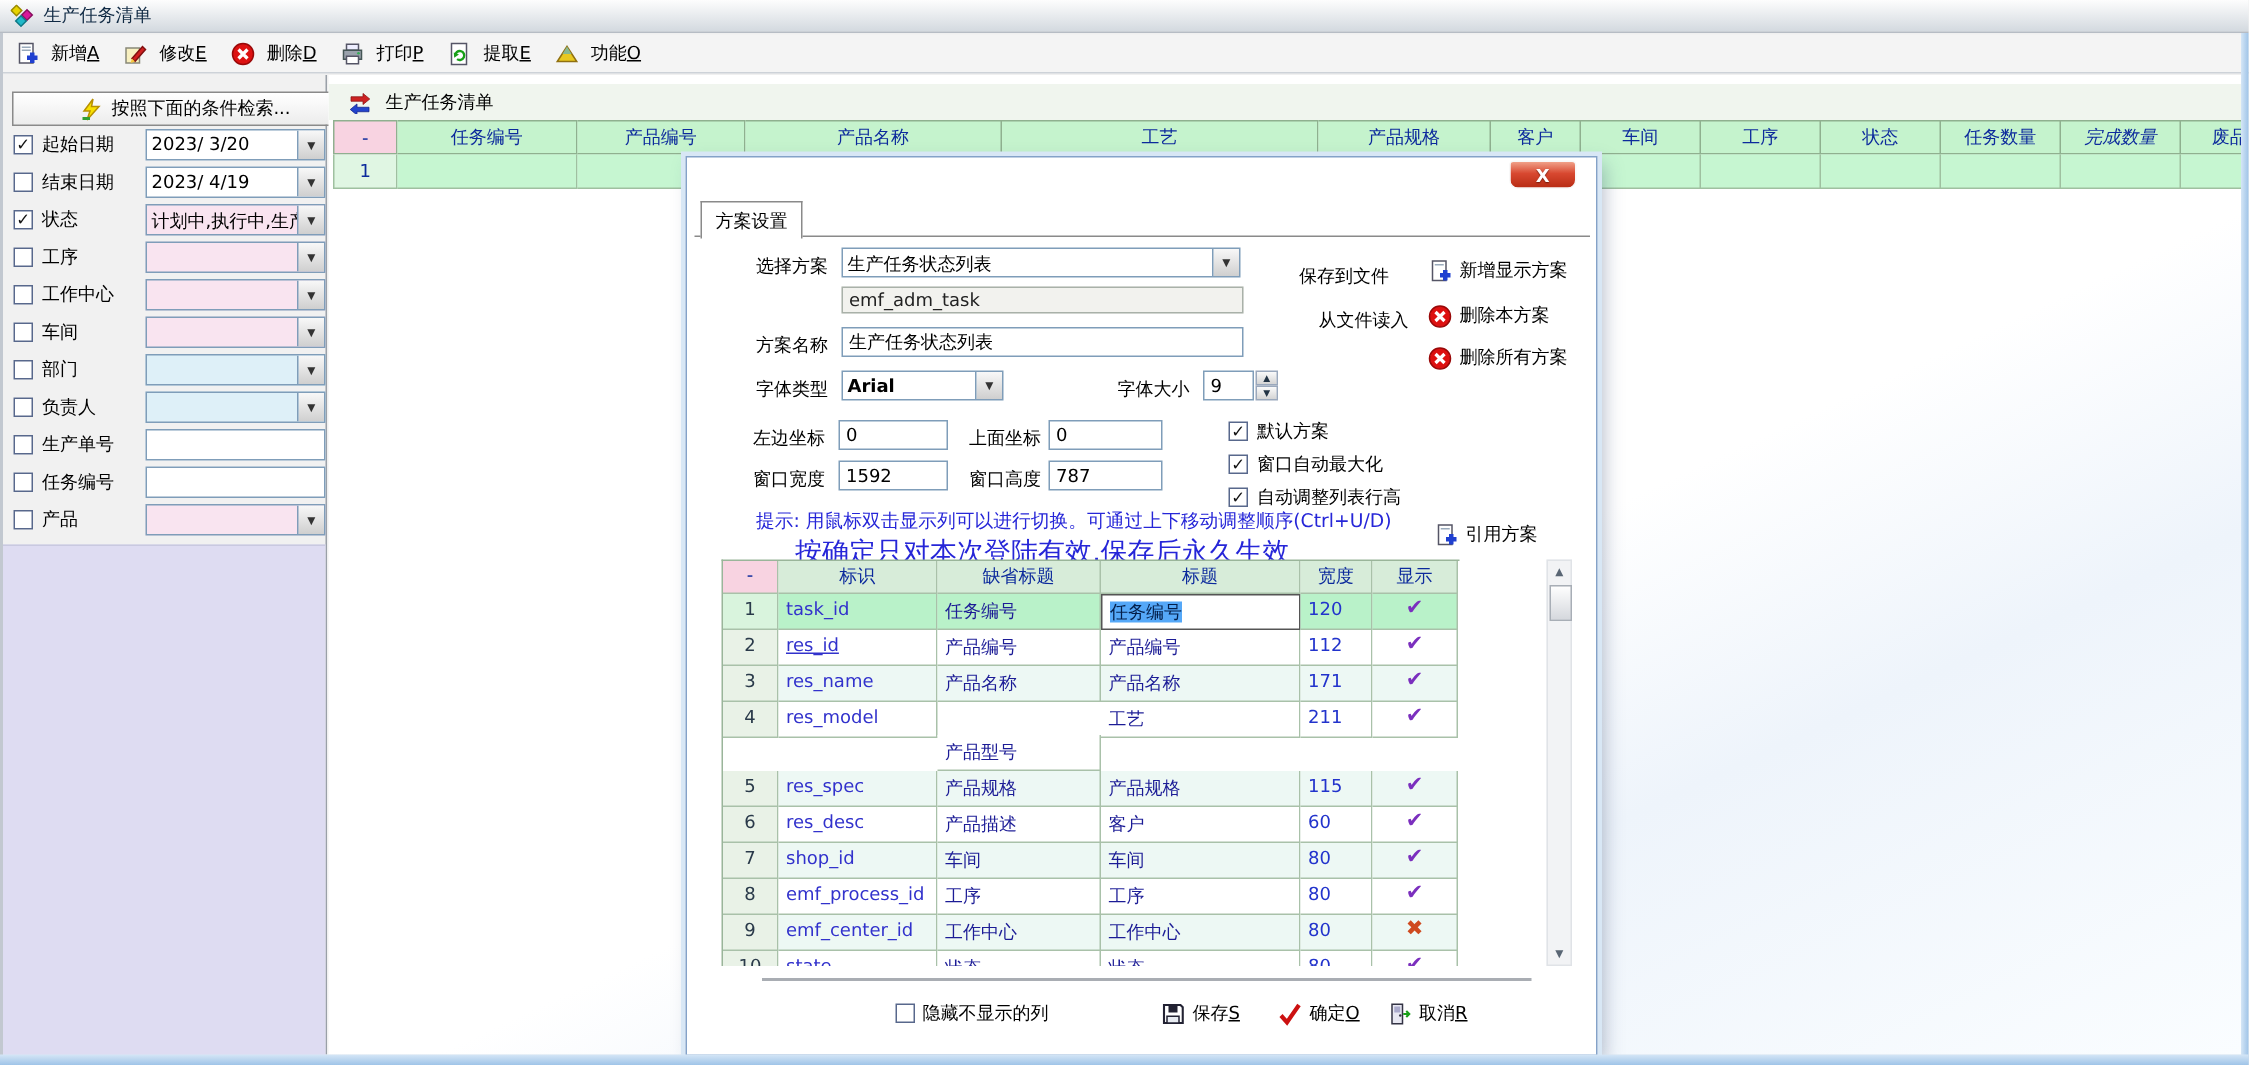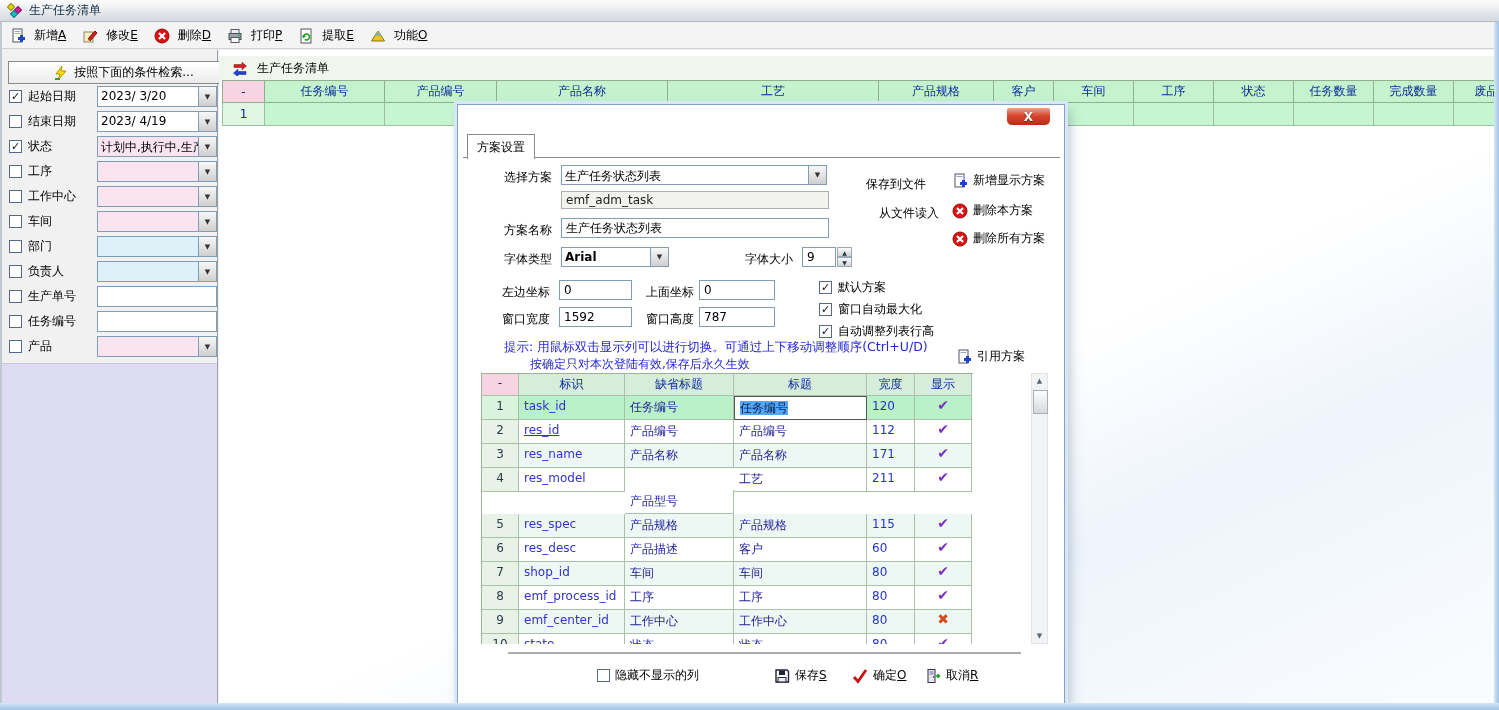--- a/index.html
+++ b/index.html
@@ -296,21 +296,21 @@
       <div class="mh" style="width: 120px;">任务编号</div>
       <div class="mh" style="width: 112px;">产品编号</div>
       <div class="mh" style="width: 171px;">产品名称</div>
       <div class="mh" style="width: 211px;">工艺</div>
       <div class="mh" style="width: 115px;">产品规格</div>
       <div class="mh" style="width: 60px;">客户</div>
       <div class="mh" style="width: 80px;">车间</div>
       <div class="mh" style="width: 80px;">工序</div>
       <div class="mh" style="width: 80px;">状态</div>
       <div class="mh" style="width: 80px;">任务数量</div>
-      <div class="mh" style="width: 80px;">完成数量</div>
+      <div class="mh" style="width: 80px; font-style: italic;">完成数量</div>
       <div class="mh" style="width: 90px;">废品数量</div>
     </div>
   <div class="mtable2" id="main-row1">
       <div class="mr numcell" style="width: 43px;">1</div>
       <div class="mr" style="width: 120px;"></div>
       <div class="mr" style="width: 112px;"></div>
       <div class="mr" style="width: 171px;"></div>
       <div class="mr" style="width: 211px;"></div>
       <div class="mr" style="width: 115px;"></div>
       <div class="mr" style="width: 60px;"></div>
@@ -417,21 +417,21 @@
           <svg width="16" height="16" viewBox="0 0 16 16">
             <circle cx="8" cy="8" r="7" fill="#dd1111" stroke="#990808"></circle>
             <path d="M5 5 L11 11 M11 5 L5 11" stroke="#fff" stroke-width="2.2"></path>
           </svg>
         </span>
         <span>删除所有方案</span>
       </div>
     </div>
 
   <div class="hint" style="left:46px;top:234px;font-size:12.5px">提示: 用鼠标双击显示列可以进行切换。可通过上下移动调整顺序(Ctrl+U/D)</div>
-  <div class="hint" style="left:72px;top:251px;font-size:12px">按确定只对本次登陆有效,保存后永久生效</div>
+  <div class="hint" style="left:72px;top:251px;font-size:18px">按确定只对本次登陆有效,保存后永久生效</div>
 
   <div class="linkbtn" style="left:498px;top:243px" id="ref-btn">
       <span class="icn">
         <svg width="16" height="16" viewBox="0 0 16 16">
           <rect x="3" y="1" width="9" height="13" fill="#fff" stroke="#556"></rect>
           <rect x="4.5" y="3" width="6" height="1" fill="#9ab"></rect>
           <rect x="8" y="9" width="7" height="3" fill="#2040d0"></rect>
           <rect x="10" y="7" width="3" height="7" fill="#2040d0"></rect>
         </svg>
       </span>

